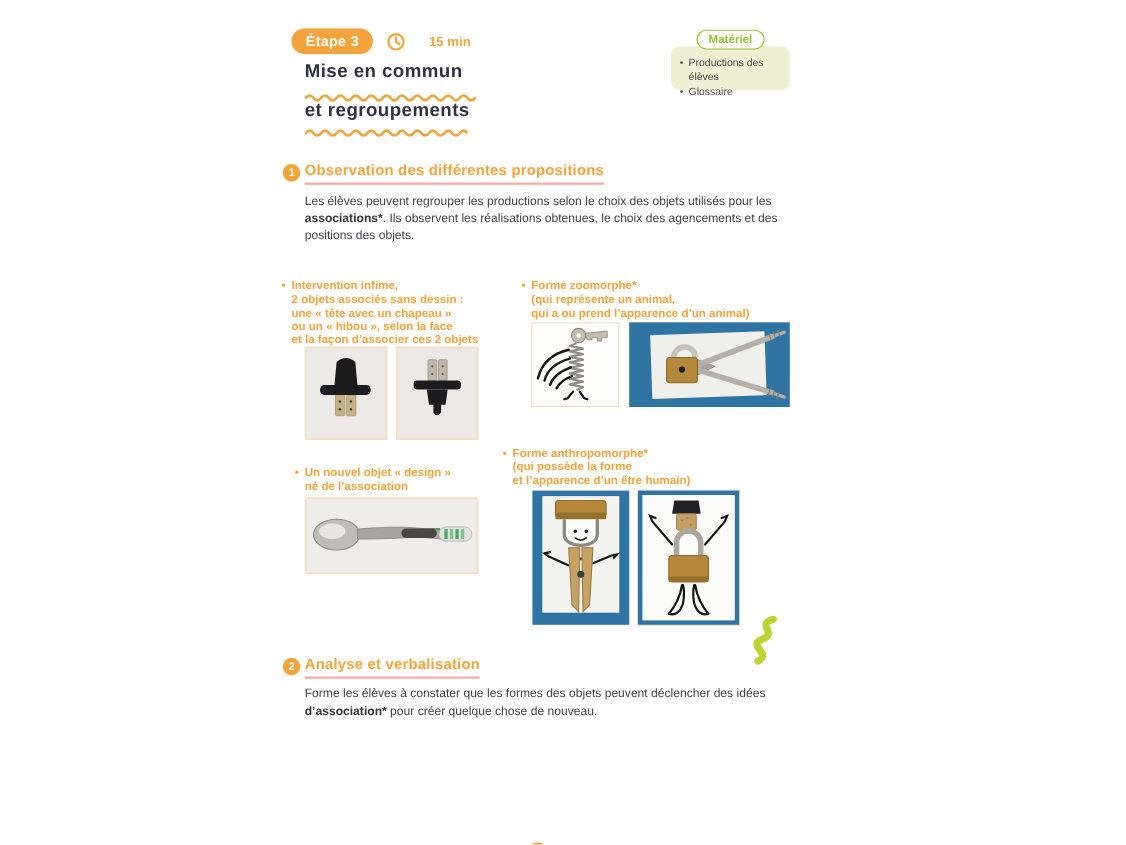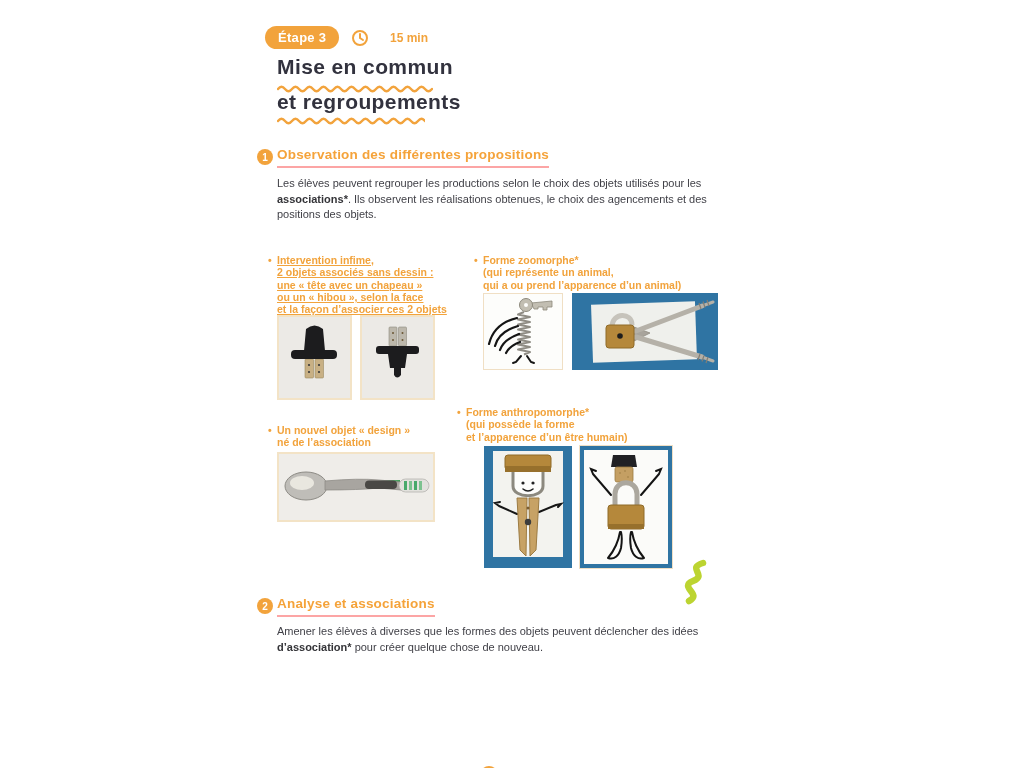--- a/index.html
+++ b/index.html
@@ -5,21 +5,21 @@
   html,body{margin:0;padding:0;background:#ffffff;}
   .page{position:relative;width:1024px;height:768px;background:#ffffff;overflow:hidden;
         font-family:"Liberation Sans",sans-serif;color:#3f3f46;}
 
   
   .step-badge{position:absolute;left:265px;top:26px;height:23px;padding:0 13px;
     background:#F2A33C;border-radius:12px;color:#fff;font-size:13px;font-weight:bold;
     display:flex;align-items:center;letter-spacing:.3px;}
   .duration{position:absolute;left:351px;top:29px;display:flex;align-items:center;gap:21px;
     color:#F2A33C;font-size:12px;font-weight:bold;}
-  .title{position:absolute;left:277px;font-size:21px;font-weight:600;color:#32323E;letter-spacing:.4px;}
+  .title{position:absolute;left:277px;font-size:17px;font-weight:600;color:#32323E;letter-spacing:.4px;}
   .title.l1{top:55px;}
   .title.l2{top:90px;}
   .wavy{position:absolute;left:277px;}
   .wavy.w1{top:83px;}
   .wavy.w2{top:115px;}
 
   
   .materiel-box{position:absolute;left:610px;top:42px;width:108px;height:40px;
     background:#EEF0D4;border-radius:8px;}
   .materiel-pill{position:absolute;left:50%;transform:translateX(-50%);top:-15px;
@@ -74,30 +74,37 @@
 
   <div class="title l1">Mise en commun</div>
   <svg class="wavy w1" width="156" height="10" viewBox="0 0 156 10">
     <path d="M1,6 Q4.5,1.5 8,6 T15,6 T22,6 T29,6 T36,6 T43,6 T50,6 T57,6 T64,6 T71,6 T78,6 T85,6 T92,6 T99,6 T106,6 T113,6 T120,6 T127,6 T134,6 T141,6 T148,6 T155,6" fill="none" stroke="#F2A33C" stroke-width="2.3" stroke-linecap="round"></path>
   </svg>
   <div class="title l2">et regroupements</div>
   <svg class="wavy w2" width="148" height="10" viewBox="0 0 148 10">
     <path d="M1,6 Q4.5,1.5 8,6 T15,6 T22,6 T29,6 T36,6 T43,6 T50,6 T57,6 T64,6 T71,6 T78,6 T85,6 T92,6 T99,6 T106,6 T113,6 T120,6 T127,6 T134,6 T141,6 T148,6" fill="none" stroke="#F2A33C" stroke-width="2.3" stroke-linecap="round"></path>
   </svg>
 
+  <div class="materiel-box">
+    <div class="materiel-pill">Matériel</div>
+    <ul>
+      <li>Productions des élèves</li>
+      <li>Glossaire</li>
+    </ul>
+  </div>
 
   <div class="sec-badge" style="left:257px;top:149px;">1</div>
   <div class="sec-heading" style="top:147px;">Observation des différentes propositions</div>
 
   <div class="para" style="top:176px;width:447px;">
     <span>Les élèves peuvent regrouper les productions selon le choix des objets utilisés pour les </span><b>associations*</b><span>. Ils observent les réalisations obtenues, le choix des agencements et des positions des objets.</span>
   </div>
 
 
-  <div class="obullet" style="left:268px;top:254px;width:215px;text-decoration:underline;">Intervention infime,
+  <div class="obullet" style="left:256px;top:254px;width:215px;">Intervention infime,
 2 objets associés sans dessin :
 une « tête avec un chapeau »
 ou un « hibou », selon la face
 et la façon d’associer ces 2 objets</div>
 
   <div class="photo-row" style="left:277px;top:315px;gap:8px;">
     <div class="photo ph-cream" style="width:75px;height:85px;">
       <svg width="71" height="81" viewBox="0 0 71 81">
         <rect x="26" y="42" width="8.5" height="19" rx="1" fill="#C8B084" stroke="#9c8a60" stroke-width="0.6"></rect>
         <rect x="36" y="42" width="8.5" height="19" rx="1" fill="#C8B084" stroke="#9c8a60" stroke-width="0.6"></rect>
@@ -217,22 +224,22 @@
         <path d="M48 82 C50 94 55 102 60 108 C54 110 49 106 47 98 C46 92 46 86 47 82 Z" fill="#FBFBF9" stroke="#141414" stroke-width="2" stroke-linejoin="round"></path>
       </svg>
     </div>
   </div>
 
   <svg class="squiggle" width="32" height="48" viewBox="0 0 32 48">
     <path d="M25 4 C8 9 30 16 15 22 C0 28 25 35 11 42" fill="none" stroke="#BCD431" stroke-width="6.5" stroke-linecap="round"></path>
   </svg>
 
   <div class="sec-badge" style="left:257px;top:598px;">2</div>
-  <div class="sec-heading" style="top:596px;">Analyse et associations</div>
+  <div class="sec-heading" style="top:596px;">Analyse et verbalisation</div>
 
   <div class="para" style="top:624px;width:450px;">
-    <span>Amener les élèves à diverses que les formes des objets peuvent déclencher des idées </span><b>d’association*</b><span> pour créer quelque chose de nouveau.</span>
+    <span>Forme les élèves à constater que les formes des objets peuvent déclencher des idées </span><b>d’association*</b><span> pour créer quelque chose de nouveau.</span>
   </div>
 
 
   <div class="page-num">44</div>
 
 </div>
 
 </body></html>

